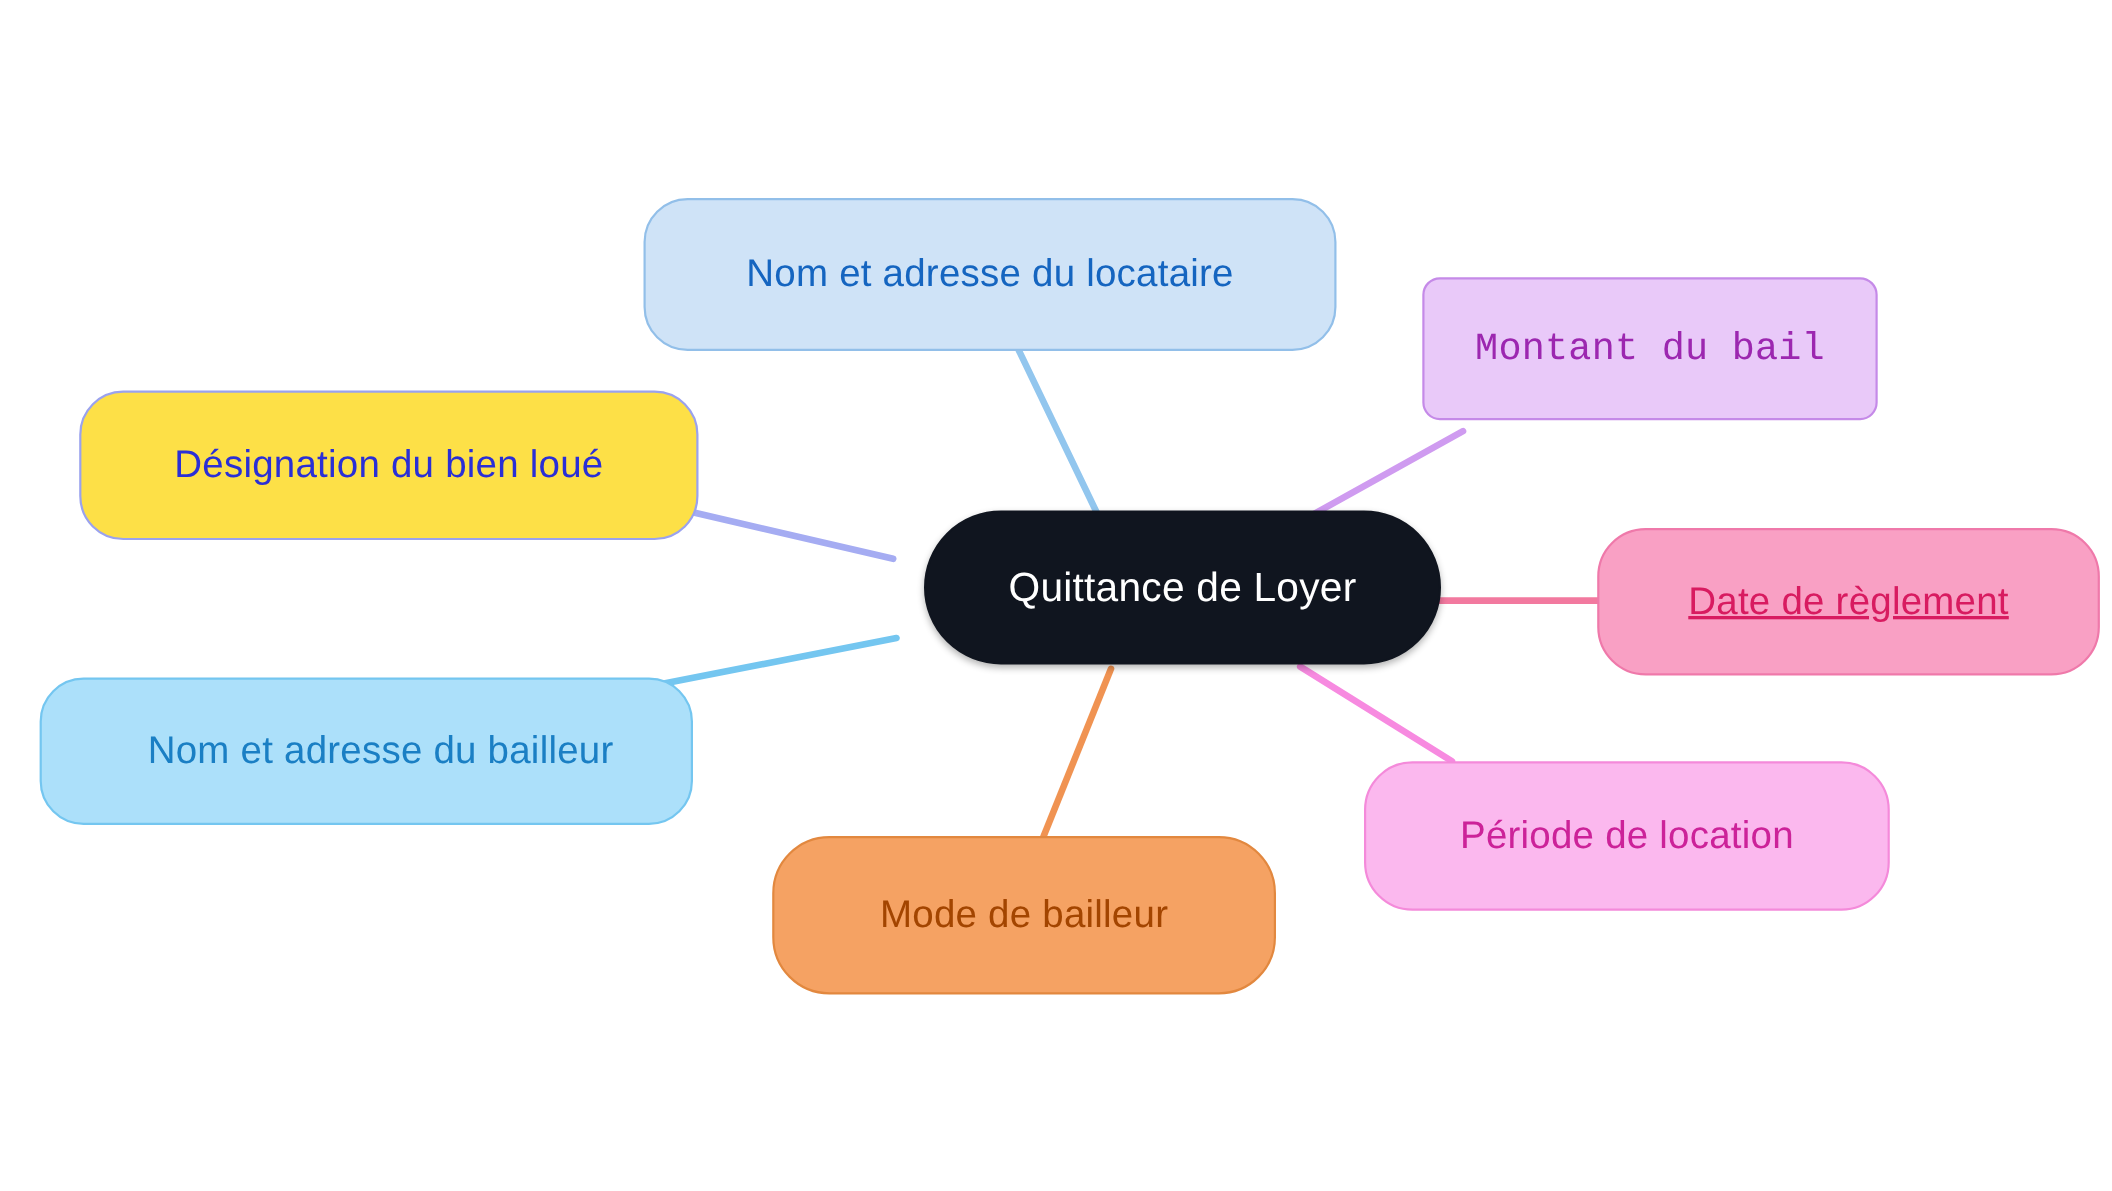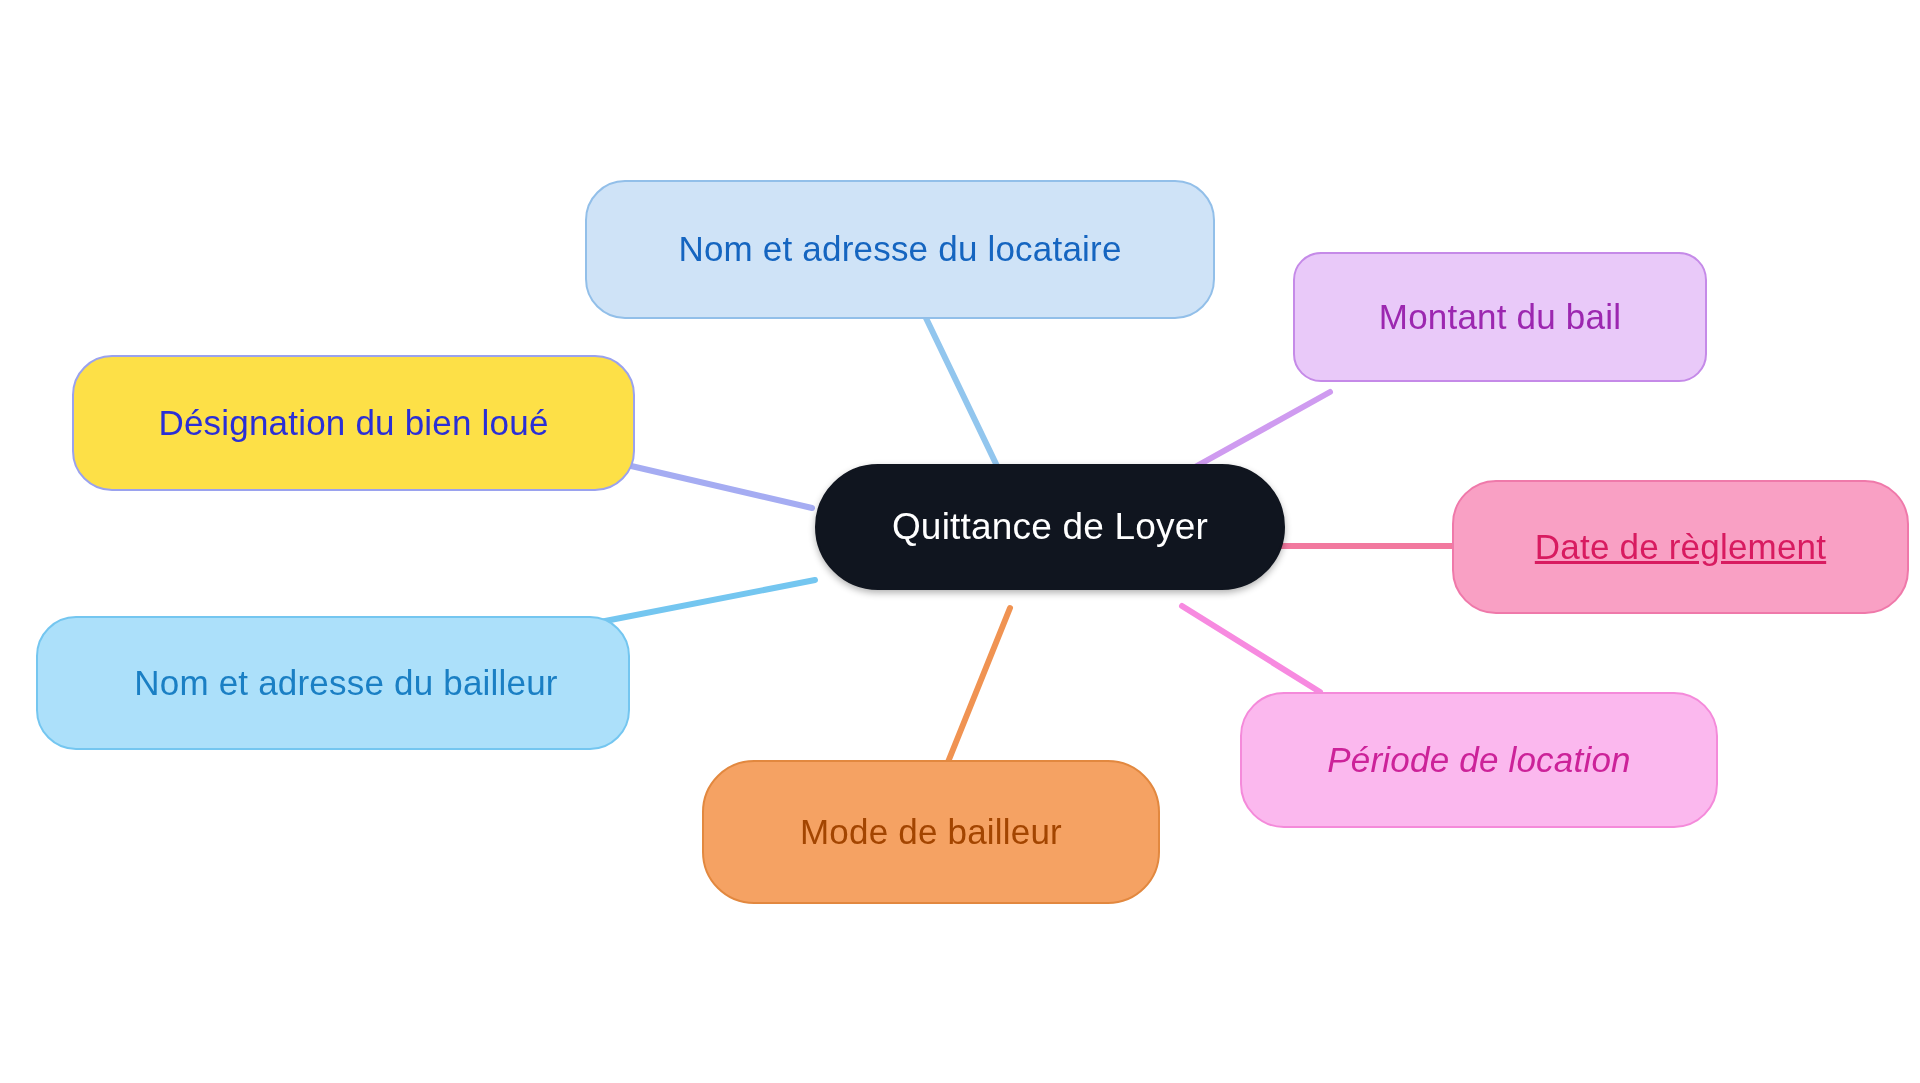--- a/index.html
+++ b/index.html
@@ -36,24 +36,24 @@
     white-space: nowrap;
     letter-spacing: 0.2px;
   }
   .node-label {
     display: block;
     line-height: 1.1;
   }
 
   
   #node-root {
-    left: 815px;
+    left: 840px;
     top: 464px;
     width: 470px;
-    height: 126px;
+    height: 140px;
     border-radius: 74px;
     background: #10151f;
     border-color: #10151f;
     color: #ffffff;
     font-size: 37px;
     box-shadow: 0 3px 7px rgba(0,0,0,0.30);
   }
 
   
   #node-locataire {
@@ -99,25 +99,26 @@
     background: #f5a263;
     border-color: #e2883f;
     color: #a34500;
     font-size: 35px;
   }
   #node-montant {
     left: 1293px;
     top: 252px;
     width: 414px;
     height: 130px;
-    border-radius: 28px;
+    border-radius: 16px;
     background: #e9c9f9;
     border-color: #c58ae8;
     color: #9c27b0;
     font-size: 35px;
+    font-family: Liberation Mono, monospace;
   }
   #node-date {
     left: 1452px;
     top: 480px;
     width: 457px;
     height: 134px;
     border-radius: 44px;
     background: #f9a0c4;
     border-color: #ef79aa;
     color: #d81b60;
@@ -127,21 +128,20 @@
   #node-periode {
     left: 1240px;
     top: 692px;
     width: 478px;
     height: 136px;
     border-radius: 44px;
     background: #fbb8ee;
     border-color: #f48ada;
     color: #cc2299;
     font-size: 35px;
-    font-style: italic;
   }
 </style>
 </head>
 <body>
 
 <div id="canvas">
 
   <svg id="edge-layer" viewBox="0 0 1920 1083">
     <line x1="998" y1="468" x2="925" y2="316" stroke="#92c6ee" stroke-width="6" stroke-linecap="round"></line>
     <line x1="812" y1="508" x2="614" y2="462" stroke="#a5acf2" stroke-width="6" stroke-linecap="round"></line>

